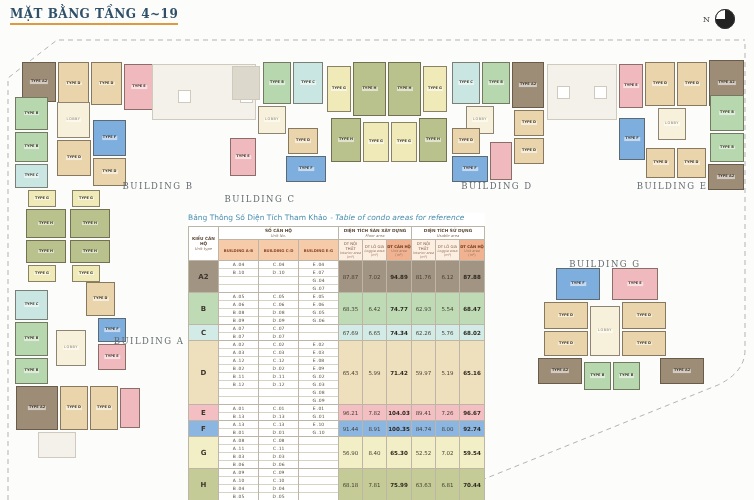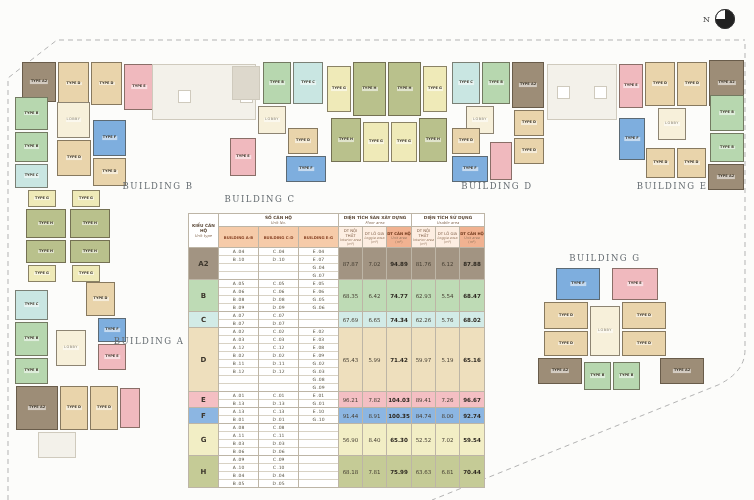--- a/index.html
+++ b/index.html
@@ -26,21 +26,21 @@
   .blk.soft{border:0.6px solid #cfcabd;}
   .pl{position:absolute;left:50%;top:50%;transform:translate(-50%,-50%);
       font-size:3.5px;font-weight:bold;color:#3f382c;white-space:nowrap;
       background:rgba(255,255,255,.55);padding:0 1px;line-height:1.1;}
   .pl.lobby{font-weight:normal;color:#8a8270;letter-spacing:.5px;}
 
   
   .bl{position:absolute;z-index:2;font-family:"DejaVu Serif",serif;font-size:8.5px;
       letter-spacing:1.5px;color:#646b70;transform:translateX(-50%);white-space:nowrap;}
   #bl-b{left:158px;top:181px}#bl-c{left:260px;top:194px}#bl-d{left:497px;top:181px}
-  #bl-e{left:672px;top:181px}#bl-a{left:149px;top:336px}#bl-g{left:605px;top:253px}
+  #bl-e{left:672px;top:181px}#bl-a{left:149px;top:336px}#bl-g{left:605px;top:259px}
 
   
   #table-wrap{position:absolute;left:188px;top:213px;z-index:3;background:#fff;}
   .caption{font-size:7.5px;color:#4a8fae;margin-bottom:4px;white-space:nowrap;}
   .caption .en{font-style:italic;margin-left:3px;}
   table{border-collapse:collapse;table-layout:fixed;width:296px;background:#fff;border-radius:27px;}
   th,td{border:1px solid #bdb5a6;padding:0;text-align:center;vertical-align:middle;}
   th{font-weight:normal;}
   .h-type{font-size:4.5px;color:#4a4236;background:#fff;}
   .h-type .vn,.h-main .vn{font-weight:bold;display:block;font-size:4.3px;color:#5d4b3a;}
@@ -59,20 +59,21 @@
      border-bottom:0.6px solid #d8d2c4;overflow:hidden;}
   .u:last-child{border-bottom:none;}
   td.val{font-size:5.5px;color:#463f33;}
   td.val.total{font-weight:bold;font-size:5.6px;color:#2d2820;}
 </style>
 </head>
 <body>
 
 <div id="canvas">
 
+  <div id="title">MẶT BẰNG TẦNG 4~19</div>
 
   <div id="compass">
     <span class="n">N</span>
     <svg width="26" height="26" viewBox="0 0 30 30">
       <circle cx="15" cy="15" r="11" fill="#ffffff" stroke="#333" stroke-width="1"></circle>
       <path d="M4,15 A11,11 0 0 0 26,15 Z" fill="#222"></path>
       <path d="M15,15 L15,4 A11,11 0 0 1 26,15 Z" fill="#222"></path>
       <circle cx="15" cy="15" r="11" fill="none" stroke="#333" stroke-width="1"></circle>
     </svg>
   </div>
@@ -315,20 +316,23 @@
     </div>
 
   <div class="bl" id="bl-b">BUILDING B</div>
   <div class="bl" id="bl-c">BUILDING C</div>
   <div class="bl" id="bl-d">BUILDING D</div>
   <div class="bl" id="bl-e">BUILDING E</div>
   <div class="bl" id="bl-a">BUILDING A</div>
   <div class="bl" id="bl-g">BUILDING G</div>
 
   <div id="table-wrap">
+    <div class="caption">
+      <span>Bảng Thông Số Diện Tích Tham Khảo</span><span class="en">- Table of condo areas for reference</span>
+    </div>
     <table>
       <colgroup>
         <col style="width:30px">
         <col style="width:40px">
           <col style="width:40px">
           <col style="width:40px">
         <col style="width:24px">
           <col style="width:24px">
           <col style="width:25px">
         <col style="width:24px">

